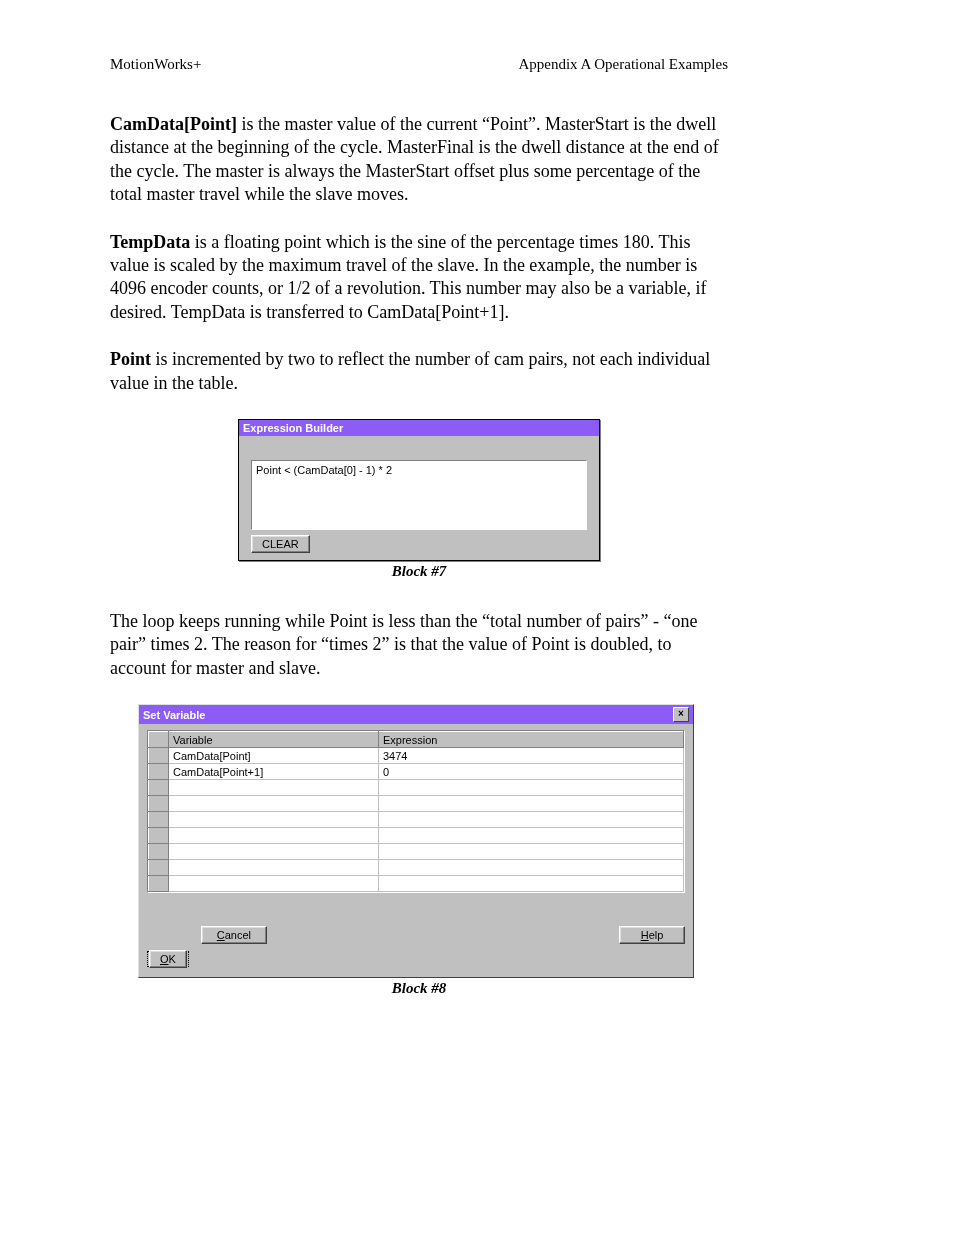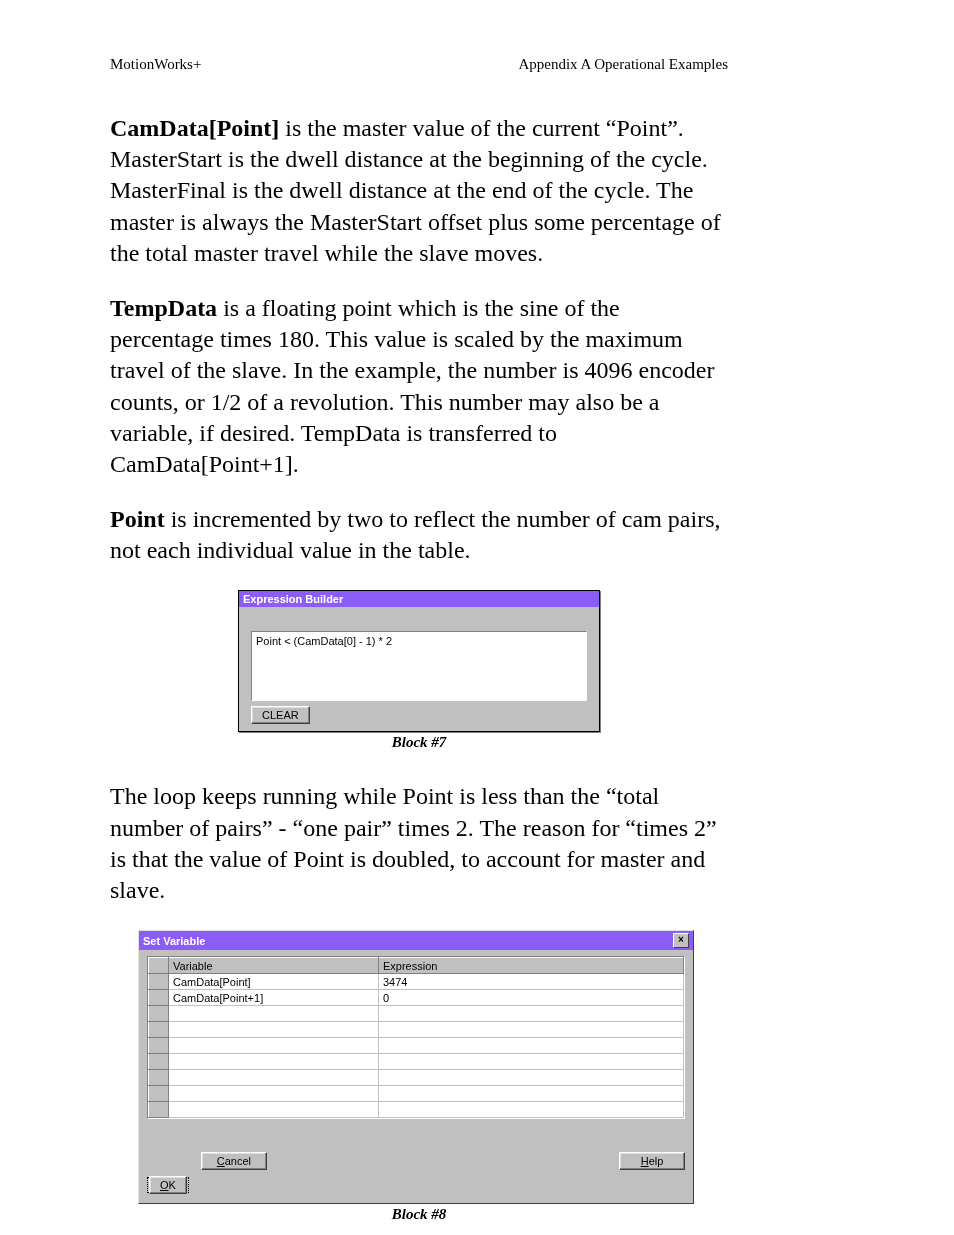--- a/index.html
+++ b/index.html
@@ -15,21 +15,21 @@
     box-sizing: border-box;
     width: 838px;
   }
   .hdr {
     display: flex;
     justify-content: space-between;
     font-size: 15px;
     margin-bottom: 40px;
   }
   .para {
-    font-size: 24px;
+    font-size: 18px;
     line-height: 1.3;
     margin-bottom: 24px;
   }
   .para .bold { font-weight: bold; }
   .caption {
     text-align: center;
     font-size: 15px;
     font-style: italic;
     font-weight: bold;
     margin: 2px 0 30px 0;

